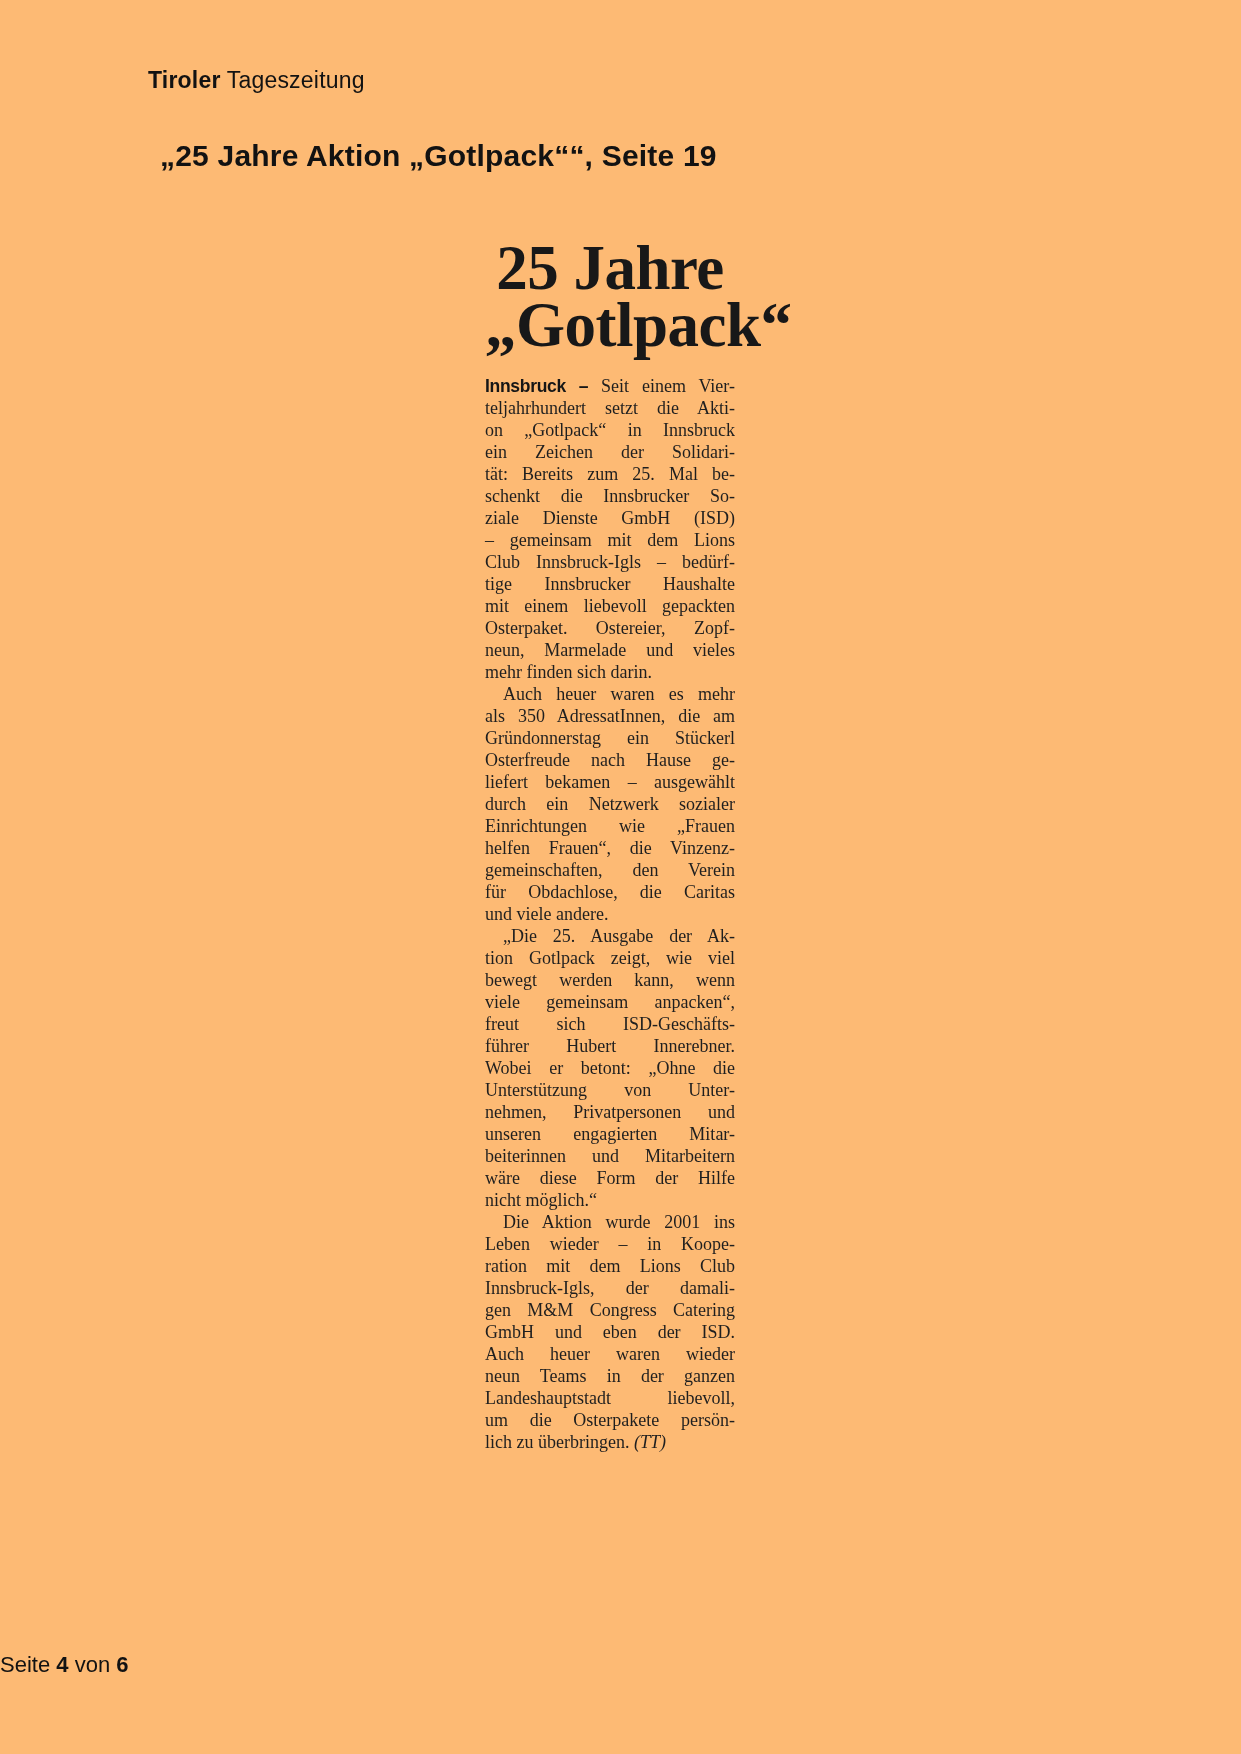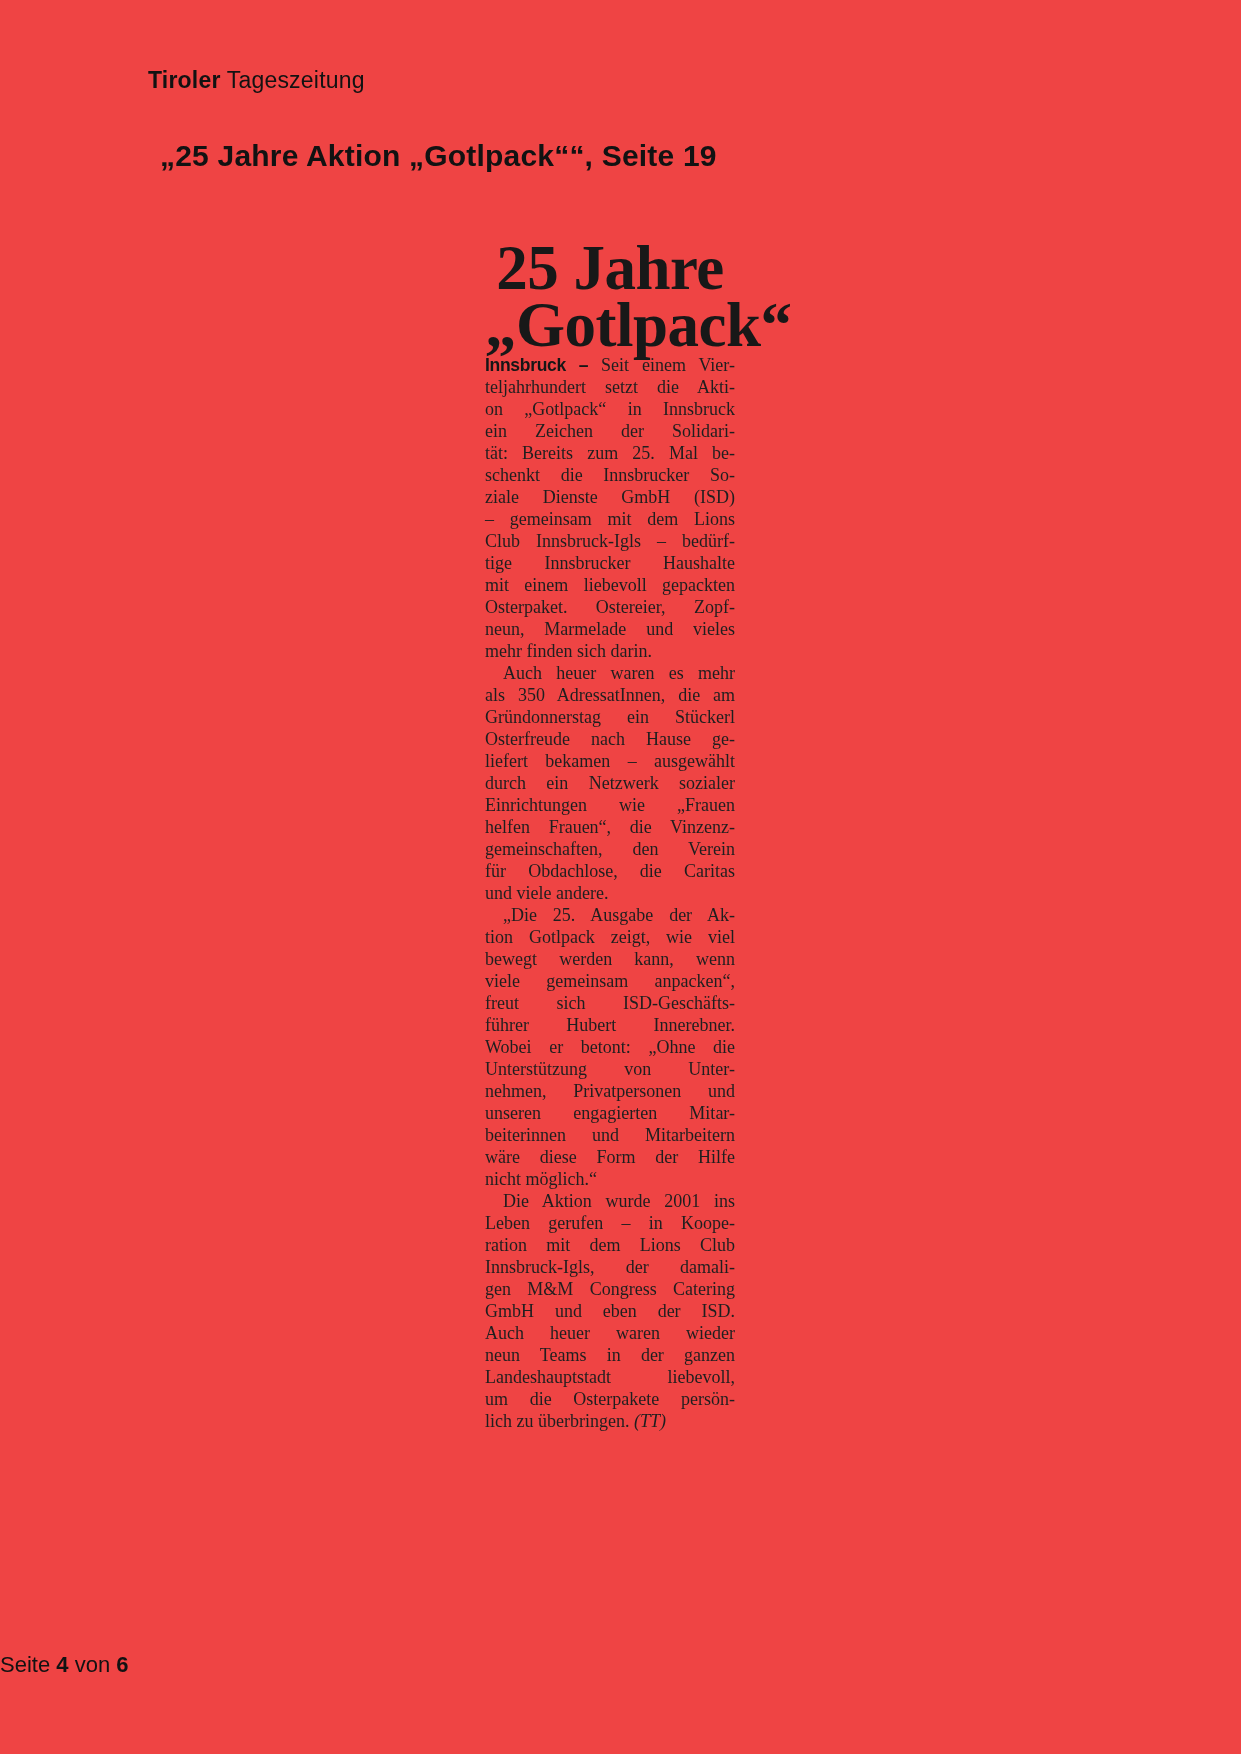--- a/index.html
+++ b/index.html
@@ -1,20 +1,20 @@
 <!DOCTYPE html>
 <html><head>
 <meta charset="utf-8">
 <style>
   html,body { margin:0; padding:0; background:#e8e8e8; }
   .page {
     position:relative;
     width:1241px; height:1754px;
     margin:0 auto;
-    background:#ef4444;
+    background:#fdba74;
     font-family:"Liberation Sans", sans-serif;
     color:#1a1a1a;
     overflow:hidden;
   }
   .masthead {
     position:absolute; left:148px; top:66px;
     font-size:23px; line-height:28px; color:#121212;
     letter-spacing:0.2px;
   }
   .masthead .bold { font-weight:bold; }
@@ -28,20 +28,21 @@
   }
   .headline {
     font-family:"Liberation Serif", serif;
     font-weight:bold;
     font-size:63px; line-height:57px;
     text-align:center;
     color:#181818;
     letter-spacing:-0.5px;
   }
   .article-body {
+    margin-top:21px;
     font-family:"Liberation Serif", serif;
     font-size:18px; line-height:22px;
     color:#1f1f1f;
   }
   .bline {
     height:22px;
     text-align:justify;
     text-align-last:justify;
     white-space:nowrap;
   }
@@ -108,21 +109,21 @@
         <div class="bline">freut sich ISD-Geschäfts-</div>
         <div class="bline">führer Hubert Innerebner.</div>
         <div class="bline">Wobei er betont: „Ohne die</div>
         <div class="bline">Unterstützung von Unter-</div>
         <div class="bline">nehmen, Privatpersonen und</div>
         <div class="bline">unseren engagierten Mitar-</div>
         <div class="bline">beiterinnen und Mitarbeitern</div>
         <div class="bline">wäre diese Form der Hilfe</div>
         <div class="bline para-end">nicht möglich.“</div>
         <div class="bline indent">Die Aktion wurde 2001 ins</div>
-        <div class="bline">Leben gerufen – in Koope-</div>
+        <div class="bline">Leben wieder – in Koope-</div>
         <div class="bline">ration mit dem Lions Club</div>
         <div class="bline">Innsbruck-Igls, der damali-</div>
         <div class="bline">gen M&amp;M Congress Catering</div>
         <div class="bline">GmbH und eben der ISD.</div>
         <div class="bline">Auch heuer waren wieder</div>
         <div class="bline">neun Teams in der ganzen</div>
         <div class="bline">Landeshauptstadt liebevoll,</div>
         <div class="bline">um die Osterpakete persön-</div>
         <div class="bline para-end">lich zu überbringen. <span class="credit">(TT)</span></div>
       </div>

